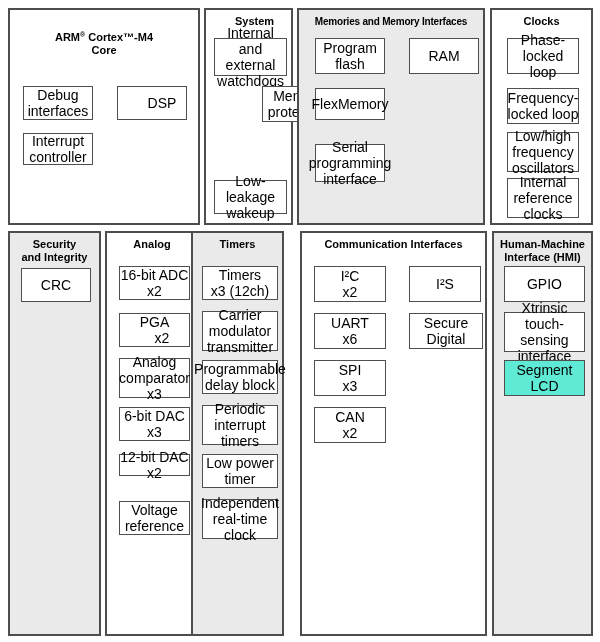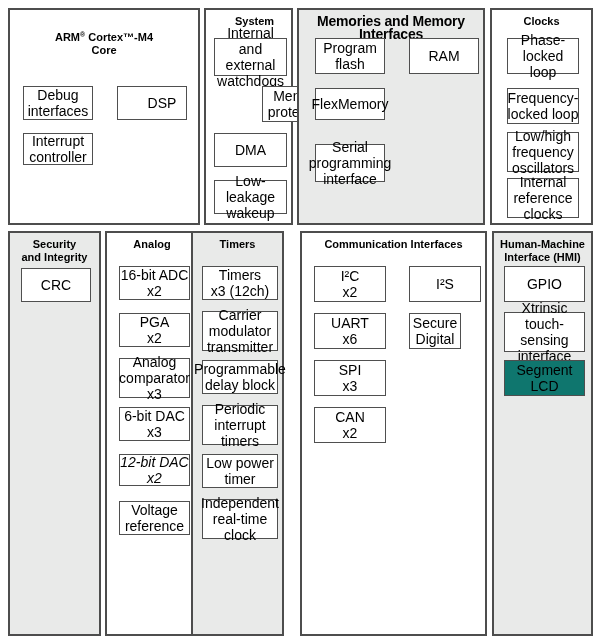--- a/index.html
+++ b/index.html
@@ -6,27 +6,27 @@
   html,body { background:#ffffff; }
   body { font-family:"Liberation Sans", sans-serif; color:#000; }
   .canvas { position:relative; width:600px; height:642px; background:#ffffff; overflow:hidden; }
   .section { position:absolute; border:2px solid #4d4d4d; }
   .sec-gray  { background:#e9eae9; }
   .sec-white { background:#ffffff; }
   .section-title {
     font-weight:bold; font-size:11px; line-height:13px; text-align:center;
     white-space:pre-line; padding-top:5px;
   }
-  .section-title.tight { font-size:14px; letter-spacing:-0.2px; }
+  .section-title.tight { font-size:10px; letter-spacing:-0.2px; }
   .box {
     position:absolute; background:#ffffff; border:1.5px solid #4f4f4f;
     display:flex; align-items:center; justify-content:center;
     text-align:center; font-size:14px; line-height:16px; white-space:pre-line;
   }
-  .box.shaded { background:#0f766e; }
+  .box.shaded { background:#5eead4; }
   .sup { font-size:7px; vertical-align:4px; }
 </style>
 </head>
 <body>
 
 <div class="canvas">
 
   <div class="section sec-white" style="left:8px; top:8px; width:192px; height:217px;">
     <div class="section-title">
       <span>ARM</span><sup class="sup">®</sup><span> Cortex™-M4</span>
@@ -39,21 +39,20 @@
 controller</div>
   </div>
 
   <div class="section sec-white" style="left:204px; top:8px; width:89px; height:217px;padding-left:12px;">
     <div class="section-title">System</div>
     <div class="box" style="left:8px; top:28px; width:73px; height:38px;">Internal
 and external
 watchdogs</div>
     <div class="box" style="left:8px; top:76px; width:73px; height:36px;margin-left:48px;">Memory
 protection</div>
-    <div class="box" style="left:8px; top:123px; width:73px; height:34px;">DMA</div>
     <div class="box" style="left:8px; top:170px; width:73px; height:34px;">Low-leakage
 wakeup</div>
   </div>
 
   <div class="section sec-gray" style="left:297px; top:8px; width:188px; height:217px;">
     <div class="section-title tight">Memories and Memory Interfaces</div>
     <div class="box" style="left:16px; top:28px; width:70px; height:36px;">Program
 flash</div>
     <div class="box" style="left:110px; top:28px; width:70px; height:36px;">RAM</div>
     <div class="box" style="left:16px; top:78px; width:70px; height:32px;">FlexMemory</div>
@@ -79,28 +78,28 @@
   <div class="section sec-gray" style="left:8px; top:231px; width:93px; height:405px;">
     <div class="section-title">Security
 and Integrity</div>
     <div class="box" style="left:11px; top:35px; width:70px; height:34px;">CRC</div>
   </div>
 
   <div class="section sec-white" style="left:105px; top:231px; width:94px; height:405px;">
     <div class="section-title">Analog</div>
     <div class="box" style="left:12px; top:33px; width:71px; height:34px;">16-bit ADC
 x2</div>
-    <div class="box" style="left:12px; top:80px; width:71px; height:34px;">PGA
+    <div class="box" style="left:12px; top:80px; width:71px; height:34px;text-align:right;">PGA
 x2</div>
     <div class="box" style="left:12px; top:125px; width:71px; height:40px;">Analog
 comparator
 x3</div>
     <div class="box" style="left:12px; top:174px; width:71px; height:34px;">6-bit DAC
 x3</div>
-    <div class="box" style="left:12px; top:221px; width:71px; height:32px;font-style:italic;">12-bit DAC
+    <div class="box" style="left:12px; top:221px; width:71px; height:22px;">12-bit DAC
 x2</div>
     <div class="box" style="left:12px; top:268px; width:71px; height:34px;">Voltage
 reference</div>
   </div>
 
   <div class="section sec-gray" style="left:191px; top:231px; width:93px; height:405px;">
     <div class="section-title">Timers</div>
     <div class="box" style="left:9px; top:33px; width:76px; height:34px;">Timers
 x3 (12ch)</div>
     <div class="box" style="left:9px; top:78px; width:76px; height:40px;">Carrier
@@ -118,21 +117,21 @@
 clock</div>
   </div>
 
   <div class="section sec-white" style="left:300px; top:231px; width:187px; height:405px;">
     <div class="section-title">Communication Interfaces</div>
     <div class="box" style="left:12px; top:33px; width:72px; height:36px;">I²C
 x2</div>
     <div class="box" style="left:107px; top:33px; width:72px; height:36px;">I²S</div>
     <div class="box" style="left:12px; top:80px; width:72px; height:36px;">UART
 x6</div>
-    <div class="box" style="left:107px; top:80px; width:52px; height:36px;">Secure
+    <div class="box" style="left:107px; top:80px; width:74px; height:36px;">Secure
 Digital</div>
     <div class="box" style="left:12px; top:127px; width:72px; height:36px;">SPI
 x3</div>
     <div class="box" style="left:12px; top:174px; width:72px; height:36px;">CAN
 x2</div>
   </div>
 
   <div class="section sec-gray" style="left:492px; top:231px; width:101px; height:405px;">
     <div class="section-title">Human-Machine
 Interface (HMI)</div>

